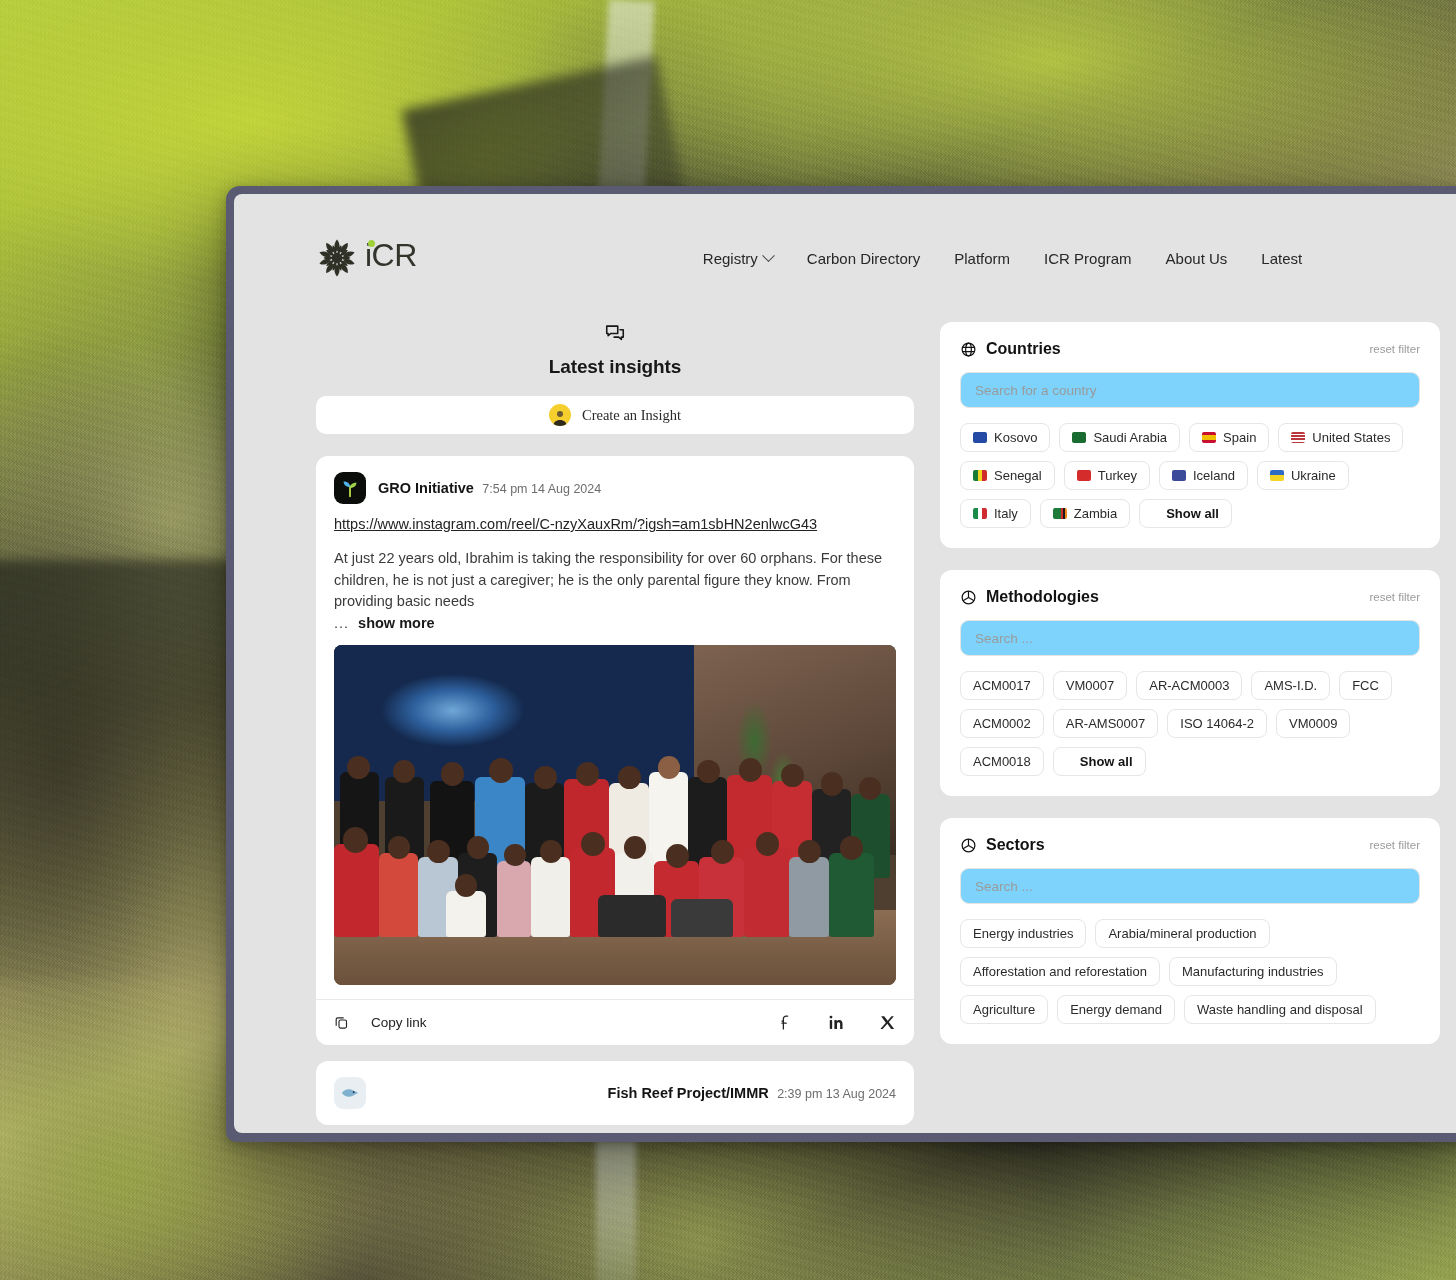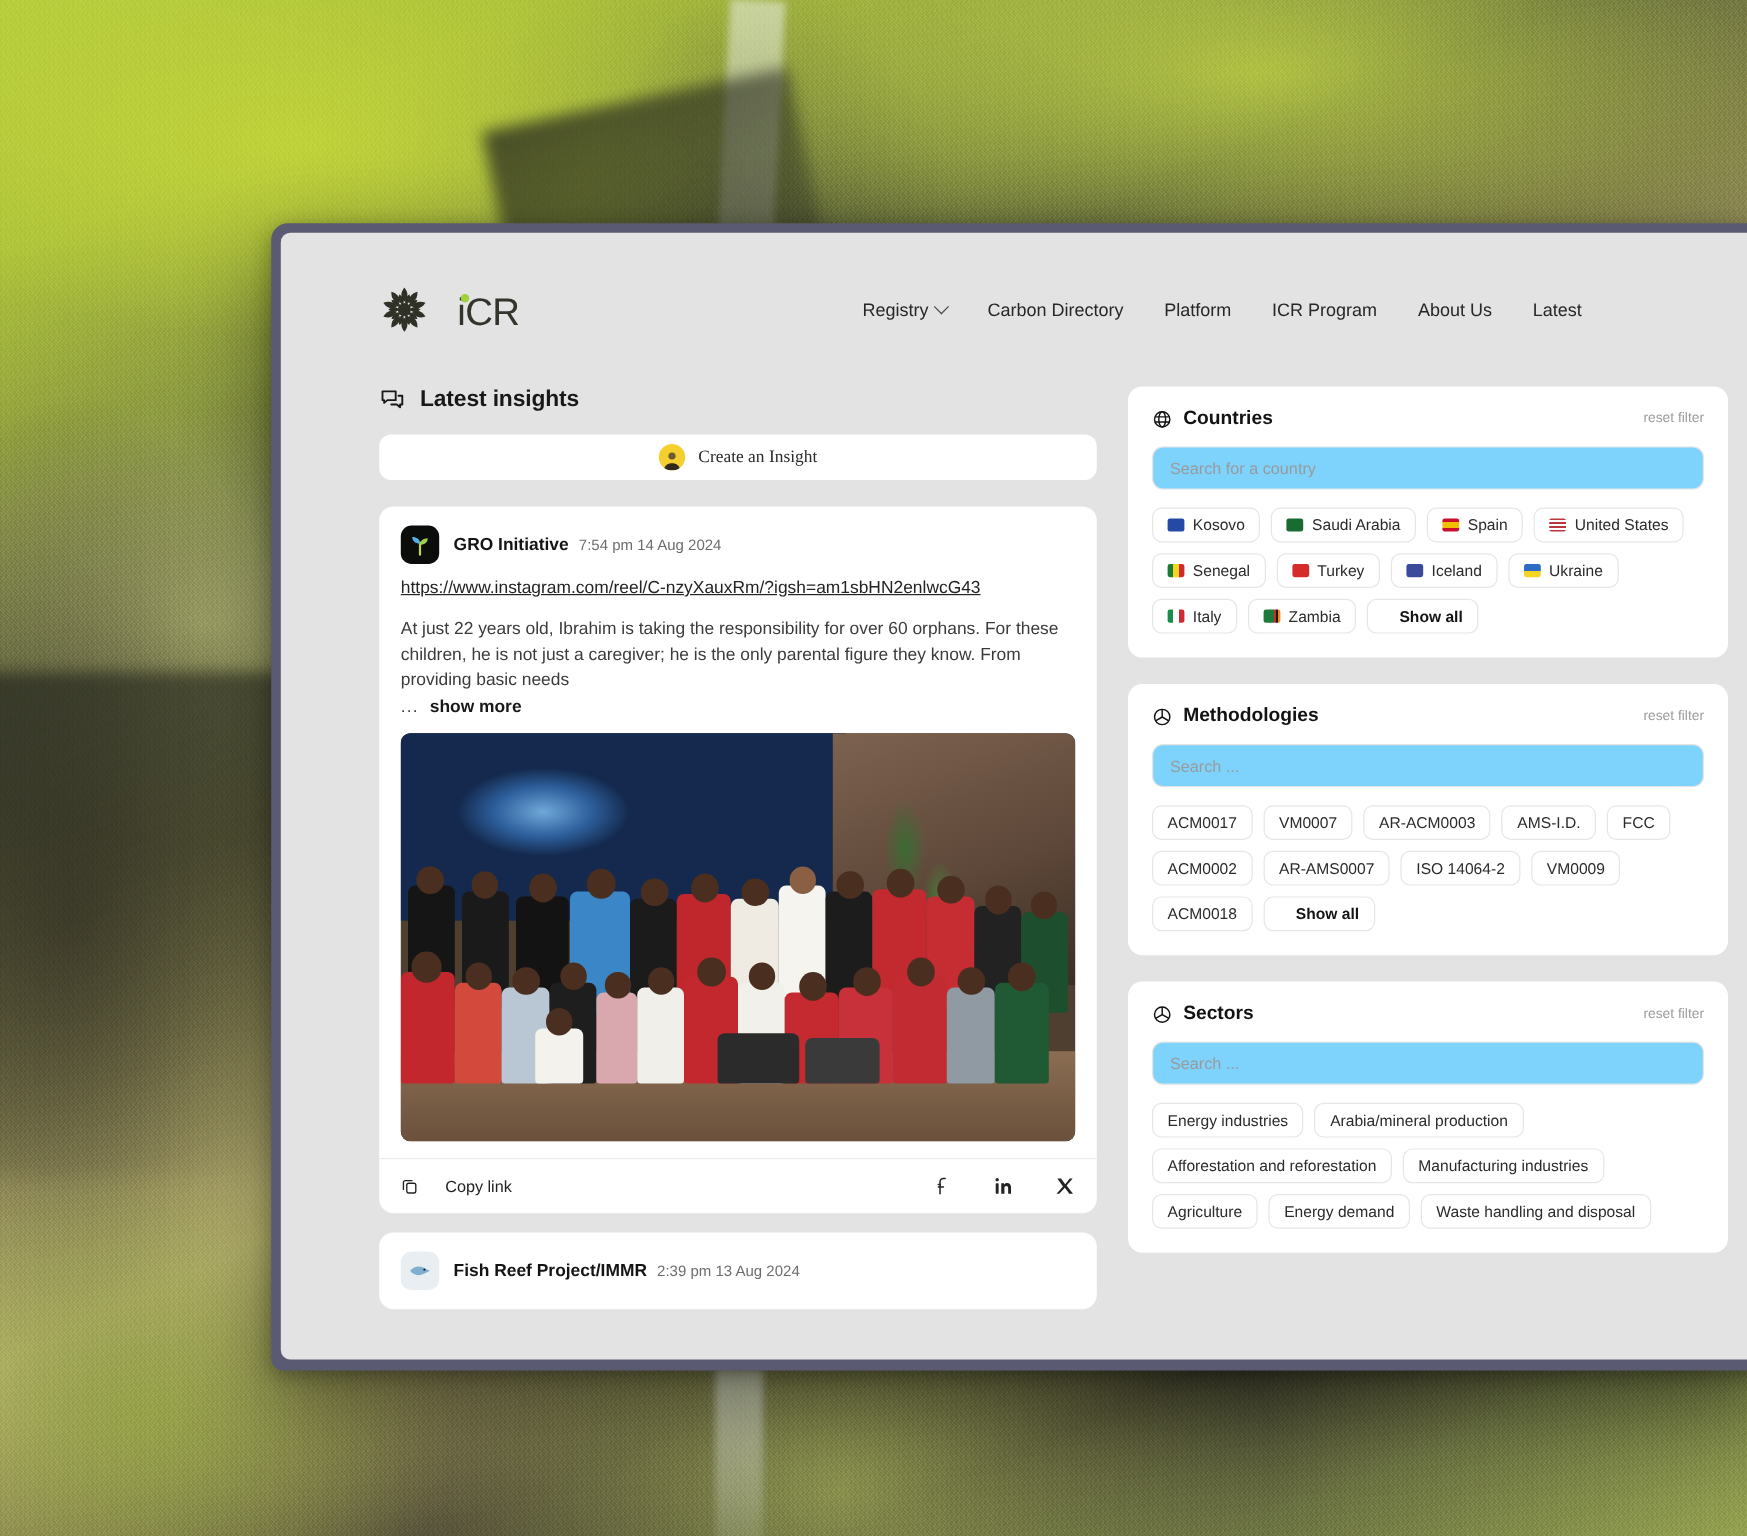--- a/index.html
+++ b/index.html
@@ -70,21 +70,21 @@
     position: relative;
   }
 
   
   .site-header {
     height: 128px;
     display: flex;
     align-items: center;
     padding: 0 80px 0 82px;
   }
-  .brand { display: flex; align-items: flex-end; gap: 23px; }
+  .brand { display: flex; align-items: flex-start; gap: 7px; }
   .brand-mark { width: 42px; height: 42px; display: block; }
   .brand-word {
     position: relative;
     font-size: 32px;
     letter-spacing: -.5px;
     font-weight: 500;
     color: #32352b;
   }
   .brand-dot {
     position: absolute;
@@ -120,20 +120,21 @@
     gap: 26px;
     padding: 0 0 0 82px;
   }
   .feed-col { width: 598px; flex: none; }
   .filter-col { width: 500px; flex: none; }
 
   
   .feed-heading {
     display: flex; align-items: center; gap: 12px;
     margin-bottom: 18px;
+    flex-direction: column;
   }
   .feed-heading h1 {
     font-size: 19px;
     font-weight: 700;
     color: #181818;
     letter-spacing: -.1px;
   }
 
   
   .create-bar {
@@ -248,21 +249,21 @@
   }
   .copy-link {
     display: flex; align-items: center; gap: 22px;
     font-size: 13.5px; color: #232323; cursor: pointer;
   }
   .socials { display: flex; align-items: center; gap: 34px; }
   .social-btn { cursor: pointer; display: flex; }
 
   
   .post-card.teaser { margin-bottom: 0; }
-  .teaser .post-head { padding-bottom: 16px; }
+  .teaser .post-head { padding-bottom: 16px; justify-content: space-between; }
 
   
   .filter-panel {
     background: #fff;
     border-radius: 12px;
     padding: 18px 20px 20px 20px;
     margin-bottom: 22px;
   }
   .panel-head {
     display: flex; align-items: center; justify-content: space-between;

